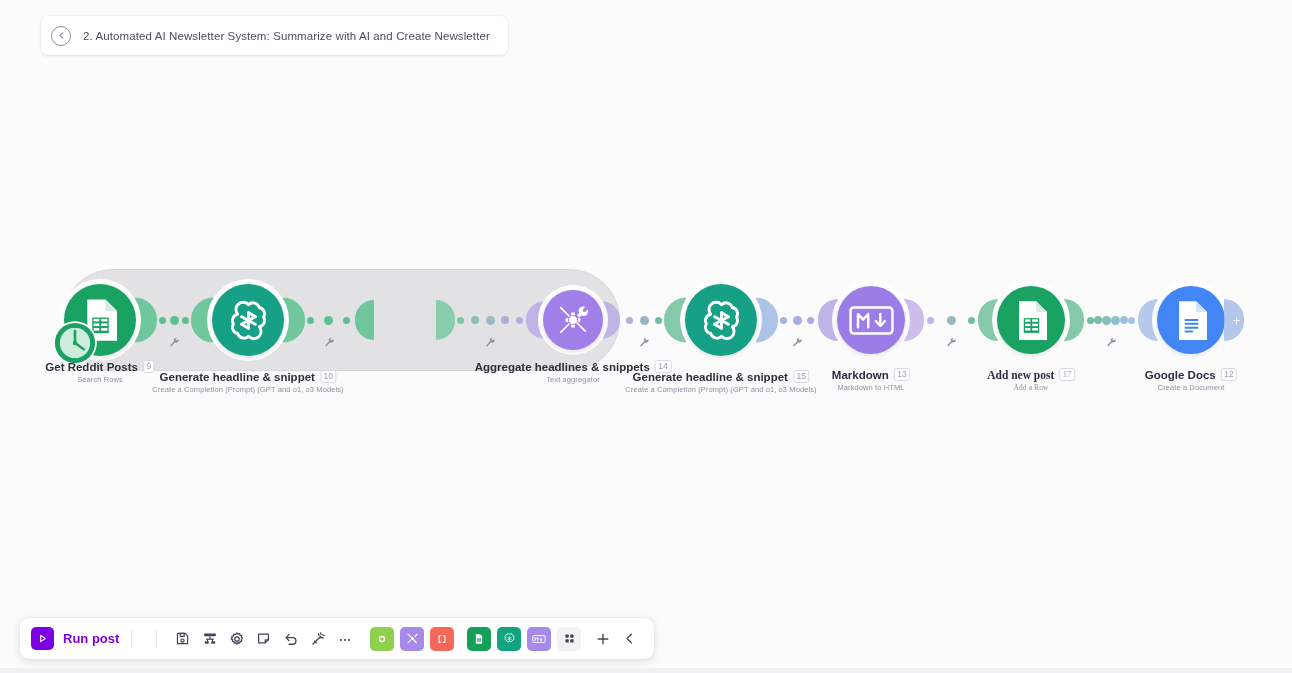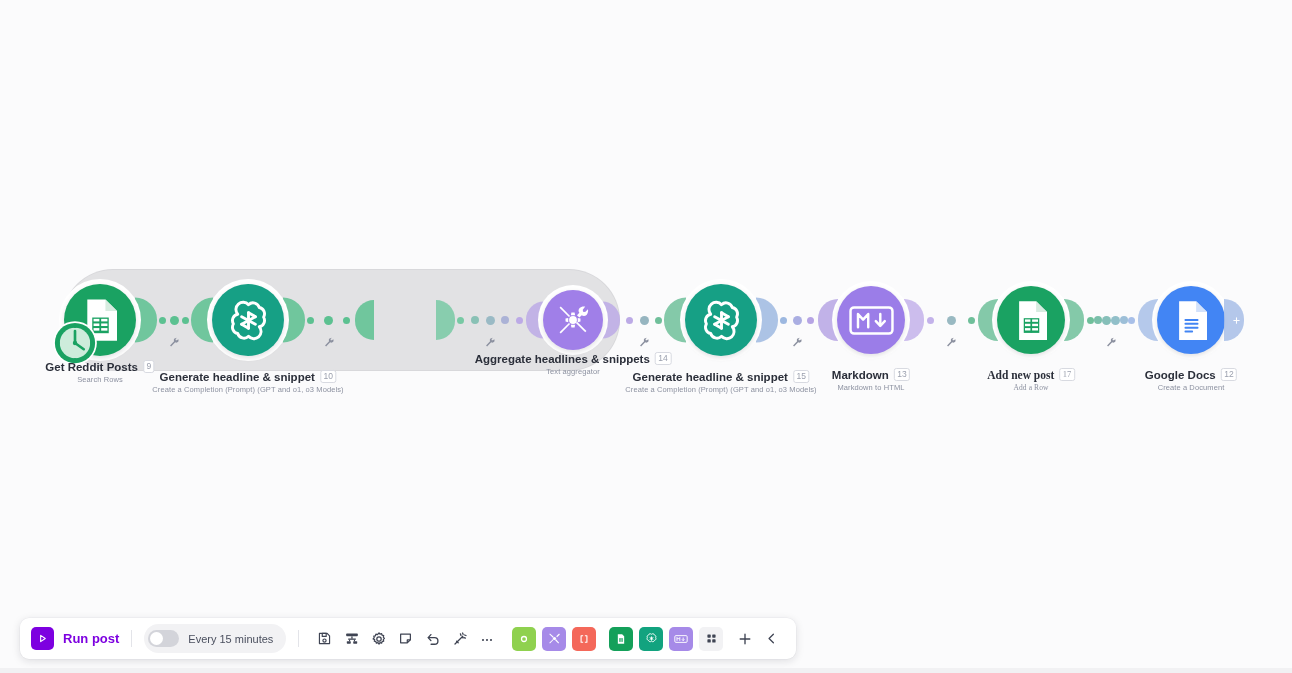--- a/index.html
+++ b/index.html
@@ -148,20 +148,28 @@
   }
   .bottom-strip {
     position:absolute; left:0; right:0; bottom:0; height:5px; background:#f1f1f3;
   }
 </style>
 </head>
 <body>
 
 <div id="canvas">
 
+  <div class="breadcrumb">
+    <div class="bc-back">
+      <svg width="11" height="11" viewBox="0 0 12 12" fill="none" stroke="currentColor" stroke-width="1.3" stroke-linecap="round" stroke-linejoin="round" aria-hidden="true">
+        <path d="M7.4 3.2 L4.4 6 L7.4 8.8"></path>
+      </svg>
+    </div>
+    <div class="bc-title">2. Automated AI Newsletter System: Summarize with AI and Create Newsletter</div>
+  </div>
 
   <div id="flow">
       <div class="group-highlight"></div>
       <div class="socket r" style="left: 135px; top: 65px; height: 45px; width: 22px; background: rgb(92, 193, 145); opacity: 0.85;"></div>
       <div class="socket l" style="left: 191px; top: 65px; height: 45px; width: 22px; background: rgb(92, 193, 145); opacity: 0.85;"></div>
       <div class="conn" style="left: 159px; top: 65px; width: 30px; justify-content: space-between;">
         <span class="dot" style="width: 7px; height: 7px; background: rgb(92, 193, 145);"></span>
         <span class="dot" style="width: 9px; height: 9px; background: rgb(92, 193, 145);"></span>
         <span class="dot" style="width: 7px; height: 7px; background: rgb(92, 193, 145);"></span>
       </div>
@@ -296,21 +304,21 @@
               <path d="M34.4 4.2c-2.6-.6-5.2.2-6.6 1.7-1.7 1.8-1.6 4.2-.3 5.6l-2.8 2.8 2.8 2.8 2.8-2.8c1.5 1.3 3.9 1.4 5.6-.3 1.5-1.5 2.3-4.1 1.7-6.6l-3.3 3.3-2.5-.3-.3-2.5z"></path>
               <path d="M23.4 23.4l11 11 1.4-1.4-11-11z"></path>
               <circle cx="20" cy="20" r="4.6"></circle>
               <path d="M18.1 11.2h3.8l.6 3.2h-5z"></path>
               <path d="M18.1 28.8h3.8l.6-3.2h-5z"></path>
               <path d="M11.2 18.1v3.8l3.2.6v-5z"></path>
               <path d="M28.8 18.1v3.8l-3.2.6v-5z"></path>
             </g>
           </svg>
         </div>
-        <div class="node-label" style="top: 62px;">
+        <div class="node-label" style="top: 70px;">
           <div class="nl-row">
             <span class="nl-name">Aggregate headlines &amp; snippets</span>
             <span class="nl-badge">14</span>
           </div>
           <div class="nl-sub">Text aggregator</div>
         </div>
       </div>
       <div class="node" style="left: 685px; top: 65px; width: 72px; height: 72px; transform: translateY(-50%);">
         <div class="halo" style="left: -5px; top: -5px; width: 82px; height: 82px;"></div>
         <div class="bubble" style="width: 72px; height: 72px; background: rgb(22, 160, 133);">
@@ -403,24 +411,20 @@
       <span class="run-ico">
         <svg width="11" height="11" viewBox="0 0 12 12" fill="none" stroke="currentColor" stroke-width="1.2" stroke-linejoin="round" aria-hidden="true">
           <path d="M4 2.6 L9 6 L4 9.4 Z"></path>
         </svg>
       </span>
       <span class="run-txt">Run post</span>
     </div>
 
     <span class="tb-sep"></span>
 
-    <div class="sched">
-      <span class="toggle"></span>
-      <span class="sched-txt">Every 15 minutes</span>
-    </div>
 
     <span class="tb-sep"></span>
 
     <span class="tb-icon">
       <svg width="15" height="15" viewBox="0 0 16 16" fill="none" stroke="currentColor" stroke-width="1.25" stroke-linejoin="round" stroke-linecap="round" aria-hidden="true">
         <path d="M2.6 2.6h8.2l2.6 2.6v8.2H2.6z"></path>
         <path d="M5.6 2.6h4.2v3.2H5.6z"></path>
         <circle cx="8" cy="10.2" r="1.7"></circle>
       </svg>
     </span>

